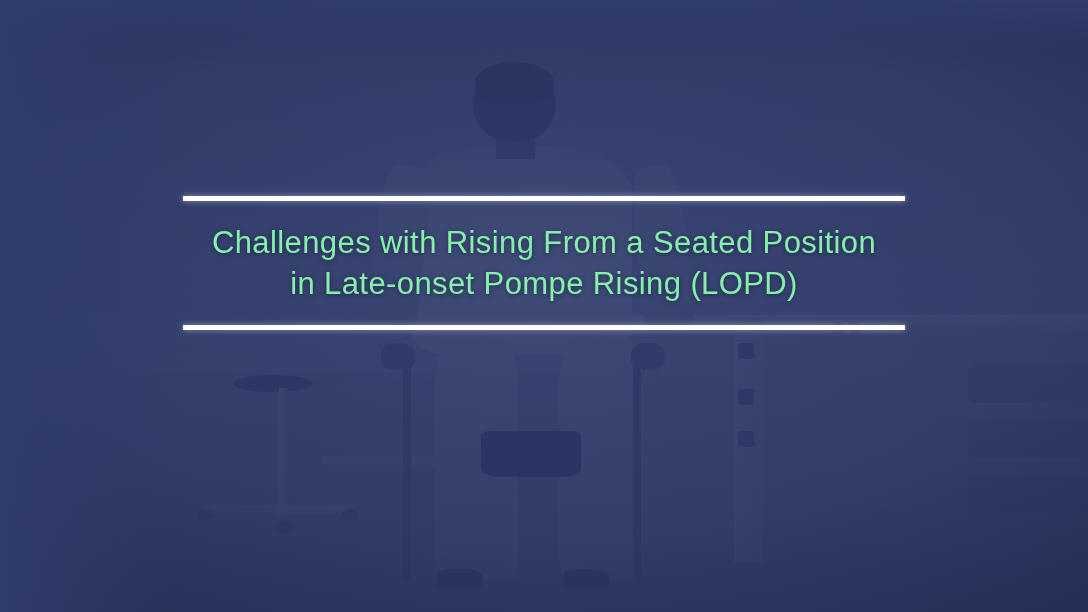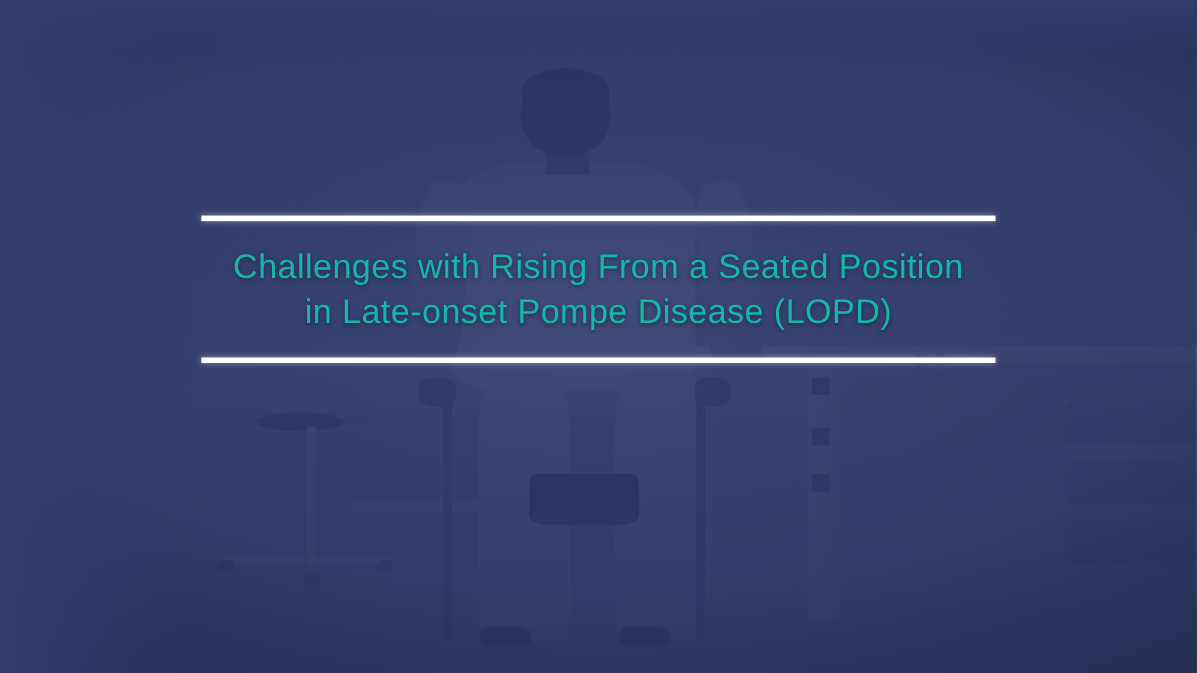--- a/index.html
+++ b/index.html
@@ -312,21 +312,21 @@
   }
   .rule {
     width: 722px;
     height: 5px;
     background: #ffffff;
     box-shadow: 0 0 6px rgba(255,255,255,0.45);
   }
   .rule.top { margin-bottom: 22px; }
   .rule.bottom { margin-top: 20px; }
   .title {
-    color: #14b8a6;
+    color: #86efac;
     font-size: 31px;
     font-weight: 300;
     line-height: 1.32;
     letter-spacing: 0.4px;
     text-align: center;
     text-shadow: 0 1px 4px rgba(15,20,45,0.55);
     max-width: 760px;
   }
   .title-line { display: block; white-space: nowrap; }
 </style>
@@ -385,18 +385,18 @@
 
   <div class="overlay"></div>
   <div class="overlay-grad"></div>
   <div class="overlay-flat-left"></div>
   <div class="overlay-flat-top"></div>
 
   <div class="title-block">
     <div class="rule top"></div>
     <div class="title">
       <span class="title-line">Challenges with Rising From a Seated Position</span>
-      <span class="title-line">in Late-onset Pompe Disease (LOPD)</span>
+      <span class="title-line">in Late-onset Pompe Rising (LOPD)</span>
     </div>
     <div class="rule bottom"></div>
   </div>
 
 </div>
 
 </body></html>

